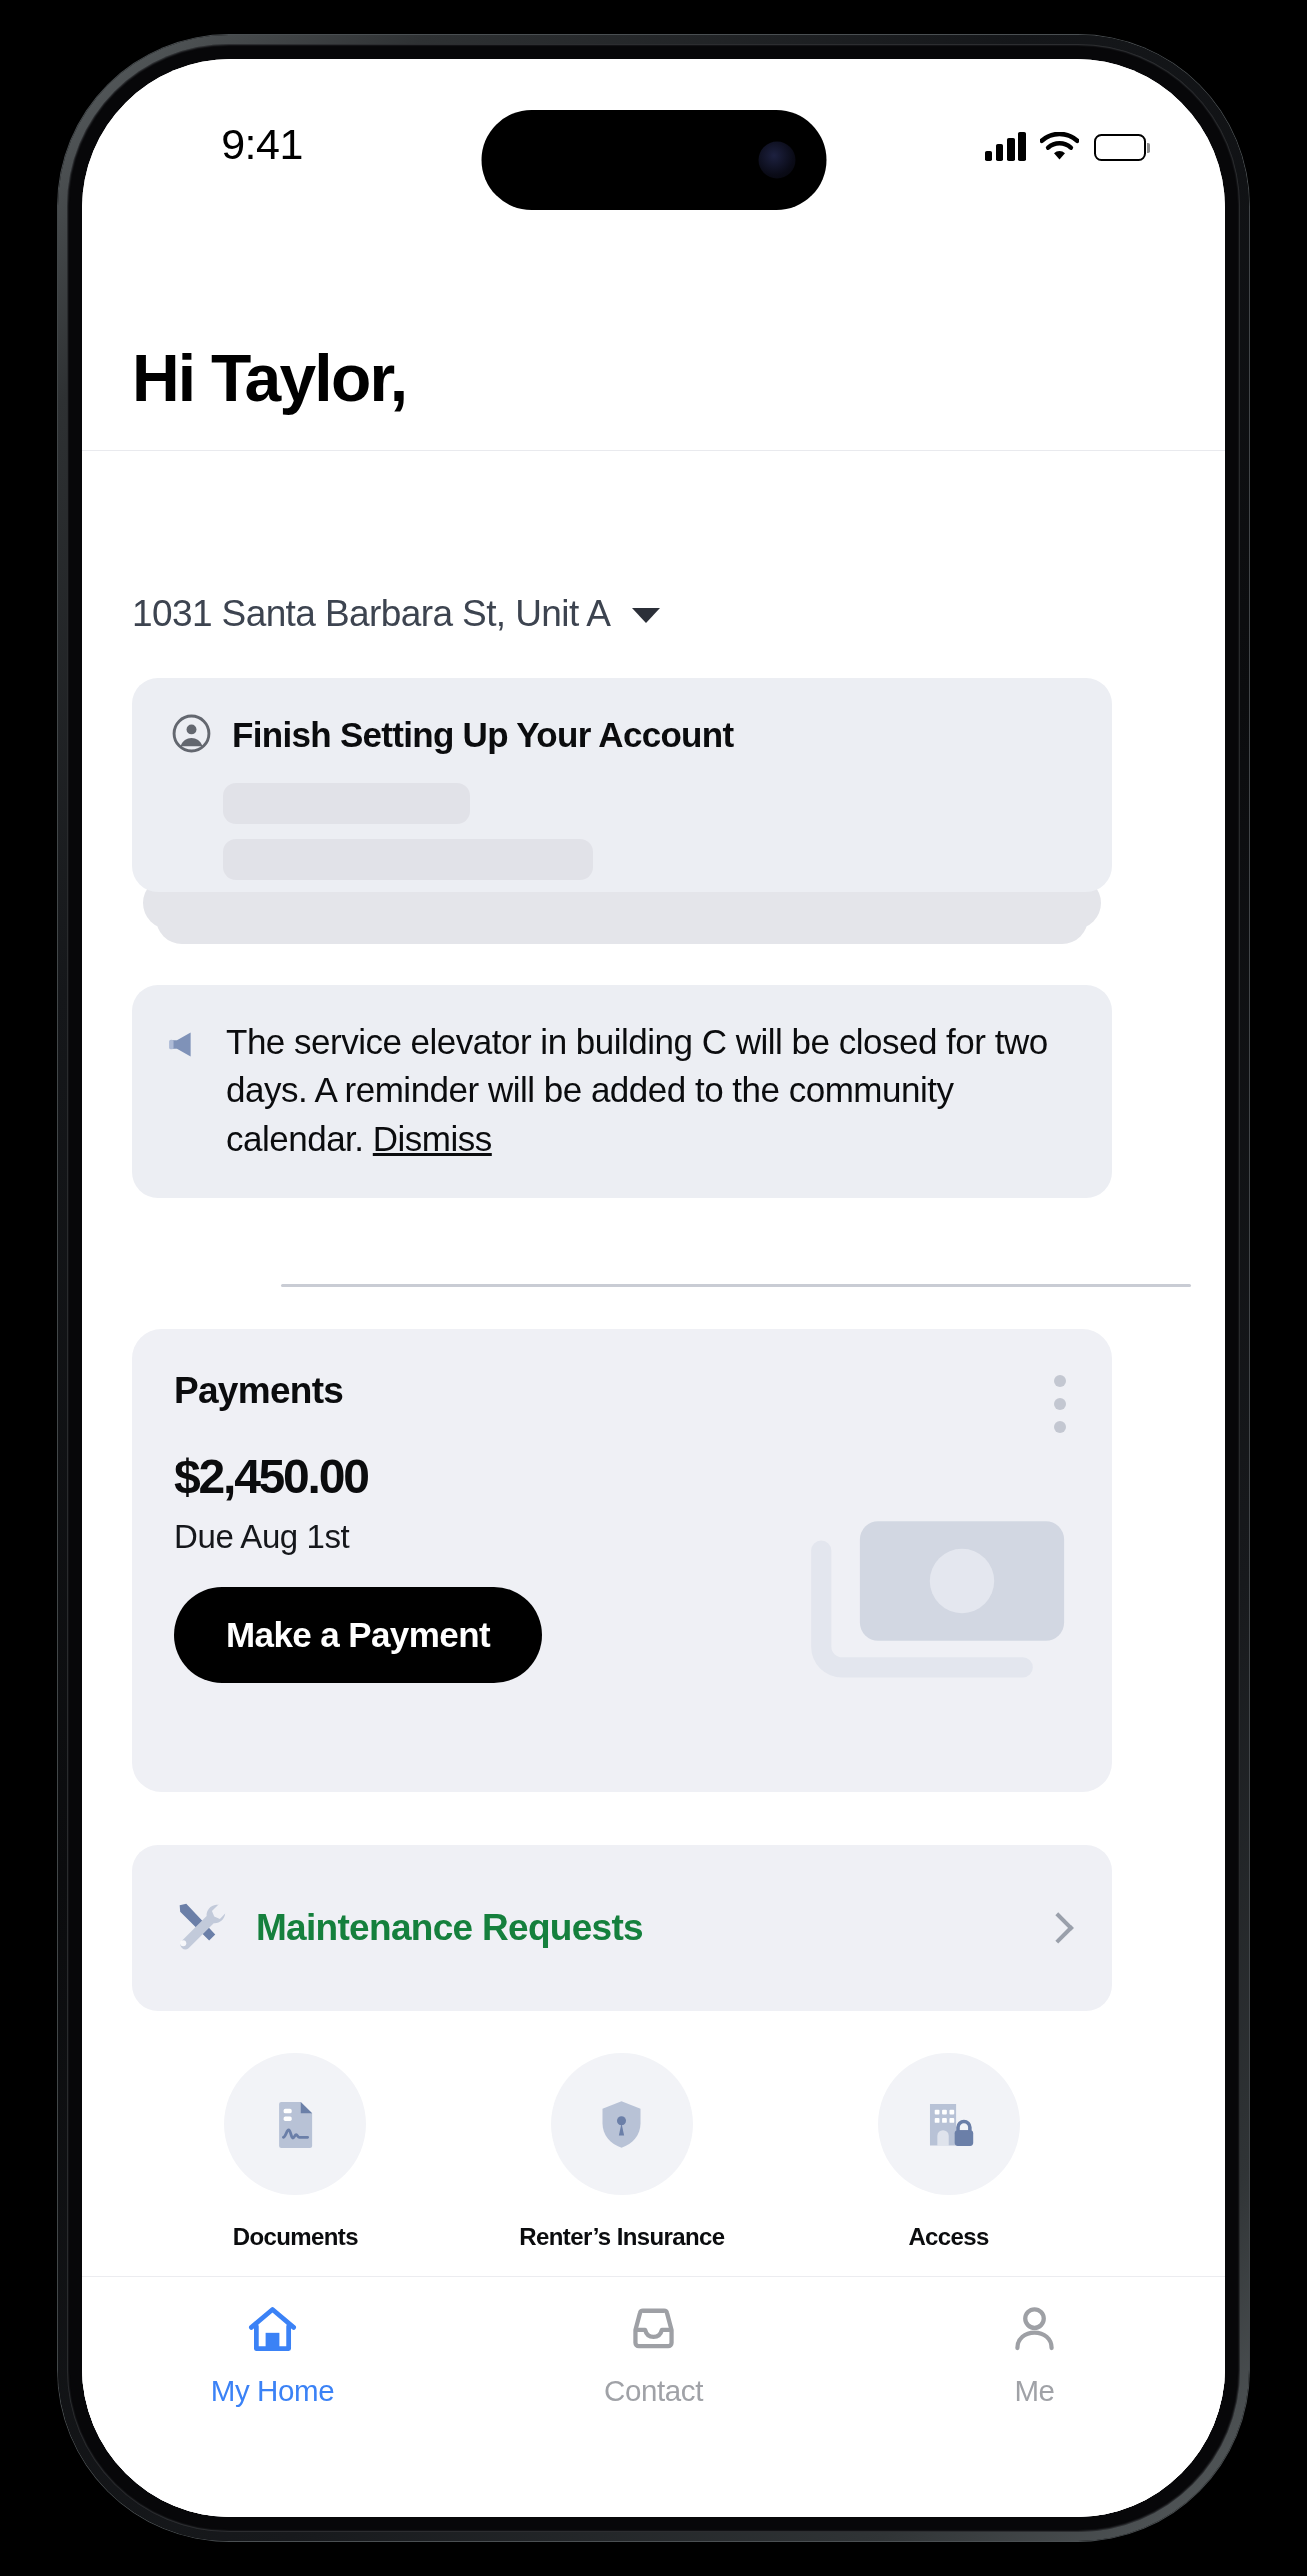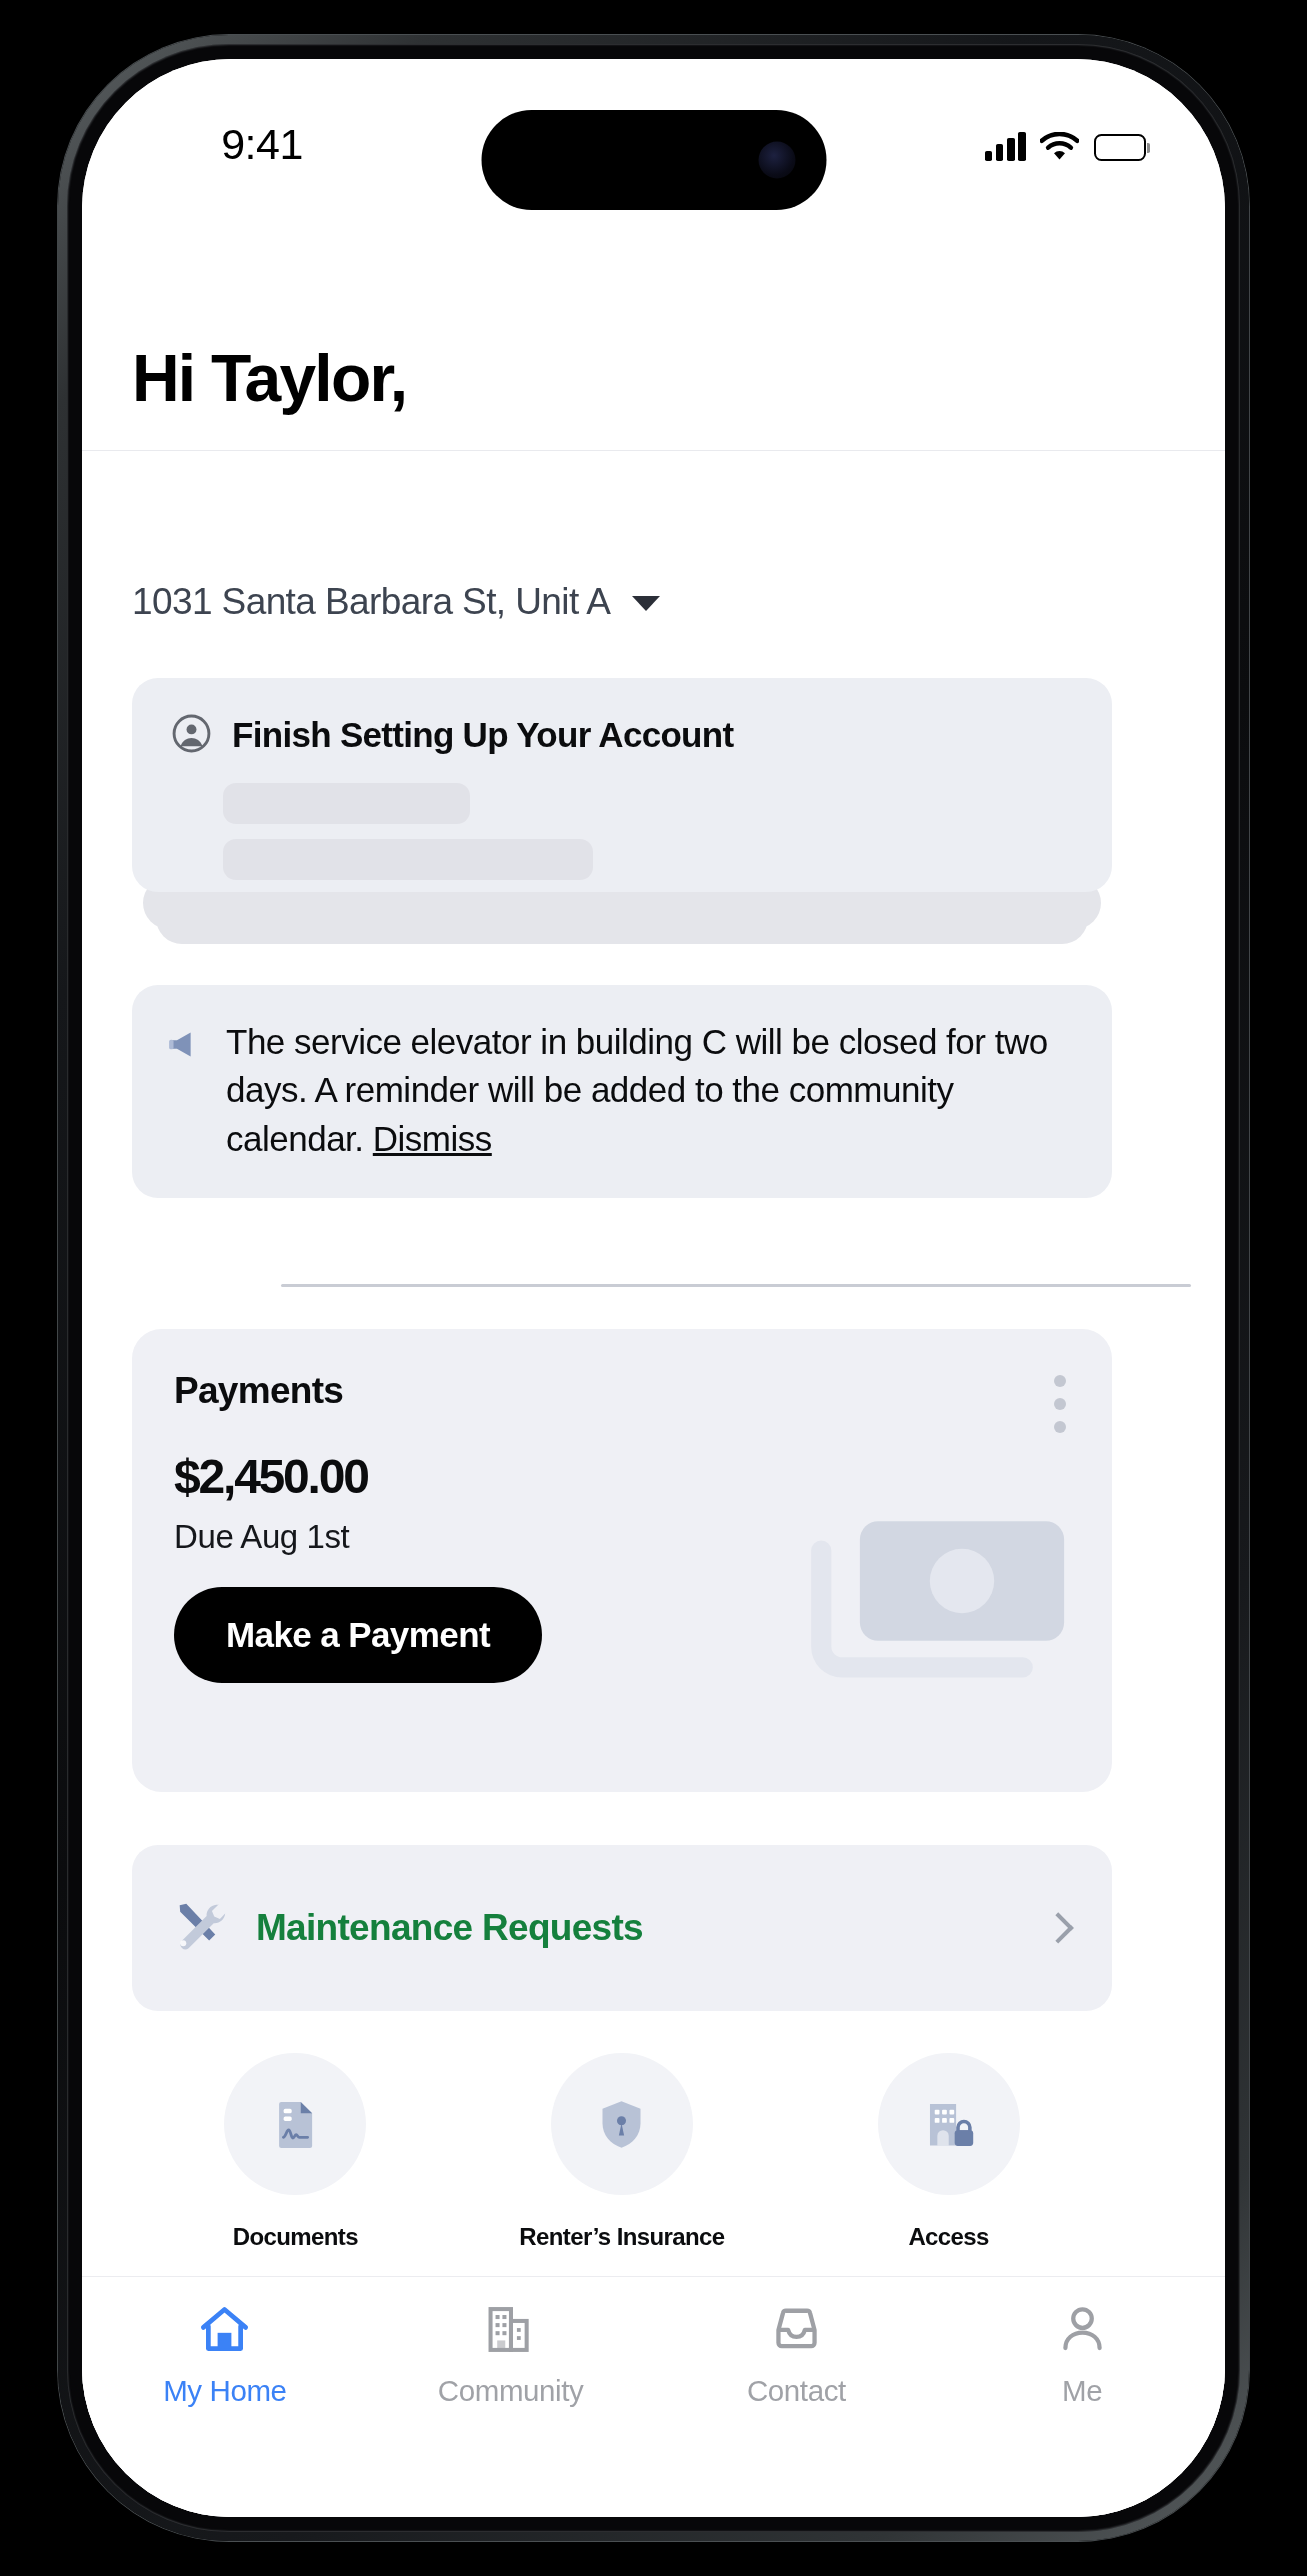--- a/index.html
+++ b/index.html
@@ -146,21 +146,21 @@
     padding: 0 0 0 50px;
     font-size: 66px;
     font-weight: bold;
     color: #000;
     letter-spacing: -1.8px;
     line-height: 1.0;
   }
 
   #address-selector {
     position: absolute;
-    left: 50px; top: 522px;
+    left: 50px; top: 534px;
     display: flex;
     align-items: center;
     gap: 22px;
   }
   #address-label {
     font-size: 37px;
     color: #3d4450;
     letter-spacing: -0.6px;
   }
   #address-caret {
@@ -520,38 +520,20 @@
           <span>
             <svg width="57" height="57" viewBox="0 0 24 24" fill="none">
               <path d="M3.1 11.1L12 3.6l8.9 7.5" stroke="#3b82f6" stroke-width="2" stroke-linecap="round" stroke-linejoin="round" fill="none"></path>
               <path d="M5.2 10.6V20h13.6v-9.4" stroke="#3b82f6" stroke-width="2" stroke-linecap="round" stroke-linejoin="round" fill="none"></path>
               <rect x="9.1" y="13.4" width="5.8" height="6.6" fill="#3b82f6"></rect>
             </svg>
           </span>
           <span class="tab-label">My Home</span>
         </div>
 
-        <div class="tab-item">
-          <span>
-            <svg width="57" height="57" viewBox="0 0 24 24" fill="none">
-              <rect x="3.6" y="3.4" width="8.6" height="17.2" stroke="#9ea0a5" stroke-width="1.7" fill="none"></rect>
-              <rect x="12.2" y="8.4" width="6.6" height="12.2" stroke="#9ea0a5" stroke-width="1.7" fill="none"></rect>
-              <rect x="5.7" y="5.9" width="1.7" height="1.7" fill="#9ea0a5"></rect>
-              <rect x="8.6" y="5.9" width="1.7" height="1.7" fill="#9ea0a5"></rect>
-              <rect x="5.7" y="9.3" width="1.7" height="1.7" fill="#9ea0a5"></rect>
-              <rect x="8.6" y="9.3" width="1.7" height="1.7" fill="#9ea0a5"></rect>
-              <rect x="5.7" y="12.7" width="1.7" height="1.7" fill="#9ea0a5"></rect>
-              <rect x="8.6" y="12.7" width="1.7" height="1.7" fill="#9ea0a5"></rect>
-              <rect x="14.7" y="11.4" width="1.6" height="1.6" fill="#9ea0a5"></rect>
-              <rect x="14.7" y="14.8" width="1.6" height="1.6" fill="#9ea0a5"></rect>
-              <rect x="6.4" y="16.6" width="3.4" height="4" fill="#9ea0a5" opacity="0.55"></rect>
-            </svg>
-          </span>
-          <span class="tab-label">Community</span>
-        </div>
 
         <div class="tab-item">
           <span>
             <svg width="57" height="57" viewBox="0 0 24 24" fill="none">
               <path d="M4.4 12.2L6.3 5.1a1.3 1.3 0 011.3-1h8.8a1.3 1.3 0 011.3 1l1.9 7.1v5.4a1.4 1.4 0 01-1.4 1.4H5.8a1.4 1.4 0 01-1.4-1.4v-5.4z" stroke="#9ea0a5" stroke-width="1.8" stroke-linejoin="round" fill="none"></path>
               <path d="M4.4 12.2h4.1c.4 1.7 1.6 2.9 3.5 2.9s3.1-1.2 3.5-2.9h4.1" stroke="#9ea0a5" stroke-width="1.8" stroke-linejoin="round" fill="none"></path>
             </svg>
           </span>
           <span class="tab-label">Contact</span>
         </div>

